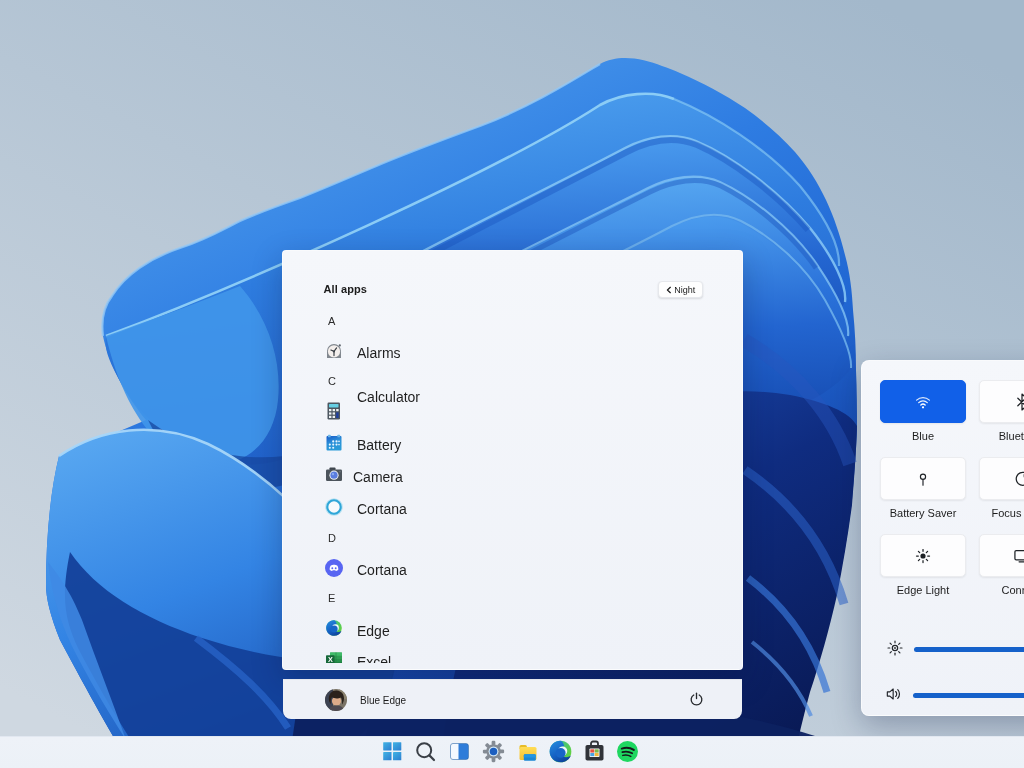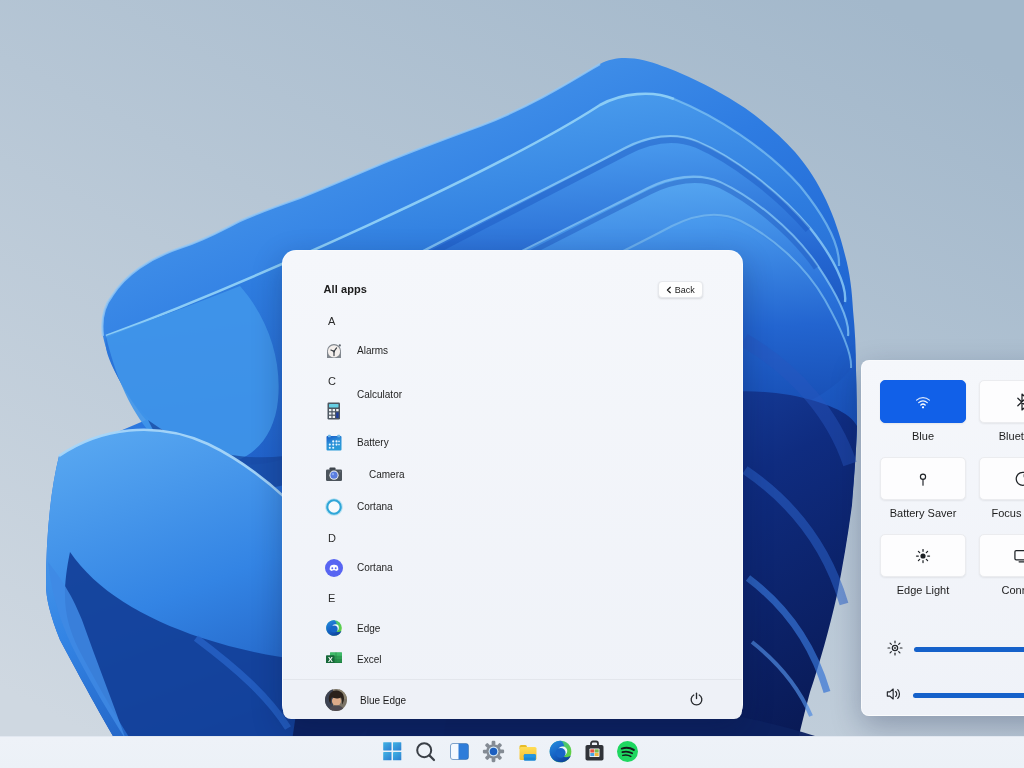--- a/index.html
+++ b/index.html
@@ -3,25 +3,25 @@
 <meta charset="utf-8">
 <style>
   html,body{margin:0;padding:0;width:1024px;height:768px;overflow:hidden;
     font-family:"Liberation Sans",sans-serif;}
   #stage{position:absolute;left:0;top:0;width:1024px;height:768px;overflow:hidden;}
   .abs{position:absolute;}
   
   .panel{position:absolute;background:linear-gradient(180deg,#f5f7fb 0%,#eff2f8 100%);
     border:1px solid rgba(255,255,255,.6);box-sizing:border-box;
     box-shadow:0 10px 30px rgba(10,20,60,.28);}
-  #startPanel{left:282px;top:250px;width:461px;height:469px;border-radius:14px;}
+  #startPanel{left:282px;top:250px;width:461px;height:420px;border-radius:4px;}
   #qsPanel{left:861px;top:360px;width:203px;height:356px;border-radius:8px;}
   .lbl{position:absolute;color:#1b1b1b;}
   
-  .applbl{font-size:10px;color:#1f1f1f;}
+  .applbl{font-size:14px;color:#1f1f1f;}
   .letter{font-size:11px;color:#2b2b2b;}
   #backBtn{position:absolute;left:375px;top:30px;width:45px;height:17px;
     background:#fefefe;border:1px solid #e6e8ec;border-radius:4px;box-sizing:border-box;
     box-shadow:0 1px 2px rgba(0,0,0,.12);font-size:9px;color:#1b1b1b;
     display:flex;align-items:center;justify-content:center;gap:3px;}
   #smFooter{position:absolute;left:0;top:428px;width:459px;height:39px;
     background:#eef1f7;border-top:1px solid #e3e6ec;border-radius:0 0 8px 8px;}
   
   .qsBtn{position:absolute;width:86px;height:43px;background:#fdfdfe;
     border:1px solid #ebecef;border-radius:5px;box-sizing:border-box;
@@ -203,21 +203,21 @@
   <path d="M 748 578 C 788 608 814 648 827 692" fill="none" stroke="#3674d4" stroke-width="7" opacity="0.7"></path>
   <path d="M 752 642 C 780 664 800 690 811 716" fill="none" stroke="#4e8adf" stroke-width="4" opacity="0.7"></path>
 </svg>
 
 <div class="panel" id="startPanel">
   <div class="lbl" style="left:40.5px;top:32px;font-size:11px;font-weight:bold;letter-spacing:0.1px;">All apps</div>
   <div id="backBtn">
         <svg width="5.5" height="8" viewBox="0 0 7 9">
           <path d="M5.5 1 L1.8 4.5 L5.5 8" stroke="#1b1b1b" stroke-width="1.5" fill="none" stroke-linecap="round" stroke-linejoin="round"></path>
         </svg>
-        <span>Back</span>
+        <span>Night</span>
       </div>
 
   <div class="abs" style="left:0;top:0;width:459px;height:412px;overflow:hidden;border-radius:8px 8px 0 0;">
     <div class="letter" style="position:absolute;left:45px;top:64px;">A</div>
     <div class="abs" id="icAlarms" style="left:42px;top:90.5px;width:18px;height:18px;"><svg width="18" height="18" viewBox="0 0 18 18">
             <path d="M2 16 L2 9 A7 7 0 0 1 16 9 L16 16 Z" fill="#82888f"></path>
             <circle cx="9" cy="9.4" r="6.1" fill="#f4efec"></circle>
             <circle cx="9" cy="9.4" r="1" fill="#3a3f45"></circle>
             <path d="M9 9.4 L5.9 8 M9 9.4 L11.6 5.9 M9 9.4 L9 13.6" stroke="#3a3f45" stroke-width="1.2" fill="none" stroke-linecap="round"></path>
             <circle cx="14.8" cy="3.4" r="1.1" fill="#5d646c"></circle>
@@ -265,21 +265,21 @@
           </svg></div>
     <div class="applbl abs" style="left:74px;top:186px;">Battery</div>
     <div class="abs" id="icCam" style="left:42px;top:214.5px;width:18px;height:18px;"><svg width="18" height="18" viewBox="0 0 18 18">
             <rect x="4.5" y="1.5" width="6" height="3.5" rx="0.8" fill="#3e454d"></rect>
             <rect x="1" y="3.5" width="16" height="11.5" rx="1.2" fill="#4c545c"></rect>
             <circle cx="9" cy="9.2" r="4.6" fill="#eef1f4"></circle>
             <circle cx="9" cy="9.2" r="3.6" fill="#5a7de0"></circle>
             <circle cx="8" cy="8.2" r="1.1" fill="#8fb0f0"></circle>
             <circle cx="15" cy="5.6" r="0.9" fill="#6a727b"></circle>
           </svg></div>
-    <div class="applbl abs" style="left:86px;top:218px;">Camera</div>
+    <div class="applbl abs" style="left:70px;top:218px;">Camera</div>
     <div class="abs" id="icCortana" style="left:42px;top:246.5px;width:18px;height:18px;"><svg width="18" height="18" viewBox="0 0 18 18">
             <circle cx="9" cy="9" r="7.6" fill="none" stroke="#b9e2f2" stroke-width="2.4"></circle>
             <circle cx="9" cy="9" r="6.7" fill="#f7fafc" stroke="#2fa6d8" stroke-width="2.1"></circle>
           </svg></div>
     <div class="applbl abs" style="left:74px;top:250px;text-align:center;">Cortana</div>
 
     <div class="letter" style="position:absolute;left:45px;top:280.5px;">D</div>
     <div class="abs" id="icDiscord" style="left:42px;top:307.5px;width:18px;height:18px;"><svg width="18" height="18" viewBox="0 0 18 18">
             <circle cx="9" cy="9" r="9" fill="#5865f2"></circle>
             <path d="M5.6 6.7 C 6.7 6 8 5.8 9 5.8 C 10 5.8 11.3 6 12.4 6.7 C 13.2 8 13.4 9.6 13.3 10.7 C 12.5 11.5 11.5 12 10.8 12.1 L 10.3 11.2 C 9.4 11.4 8.6 11.4 7.7 11.2 L 7.2 12.1 C 6.5 12 5.5 11.5 4.7 10.7 C 4.6 9.6 4.8 8 5.6 6.7 Z" fill="#fdfdfe"></path>

